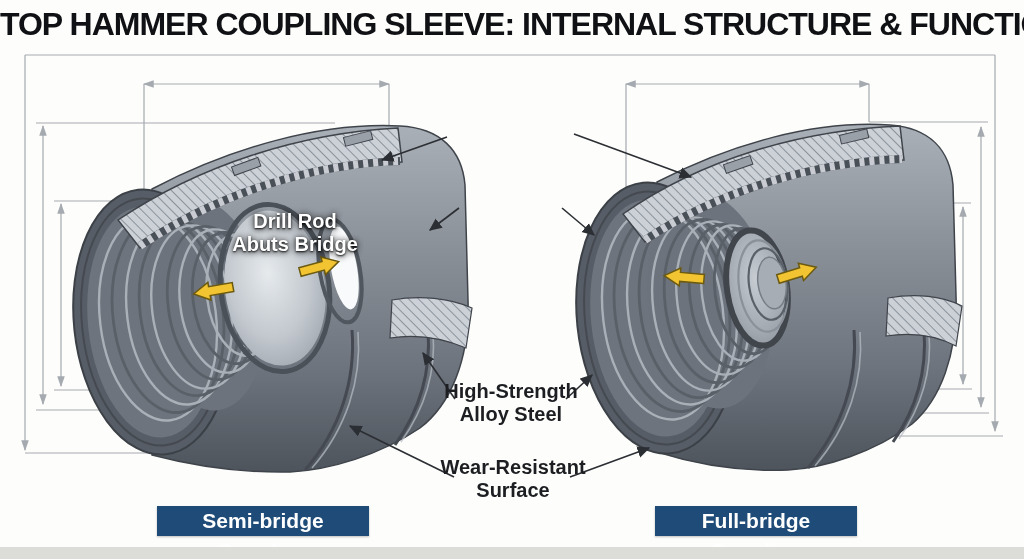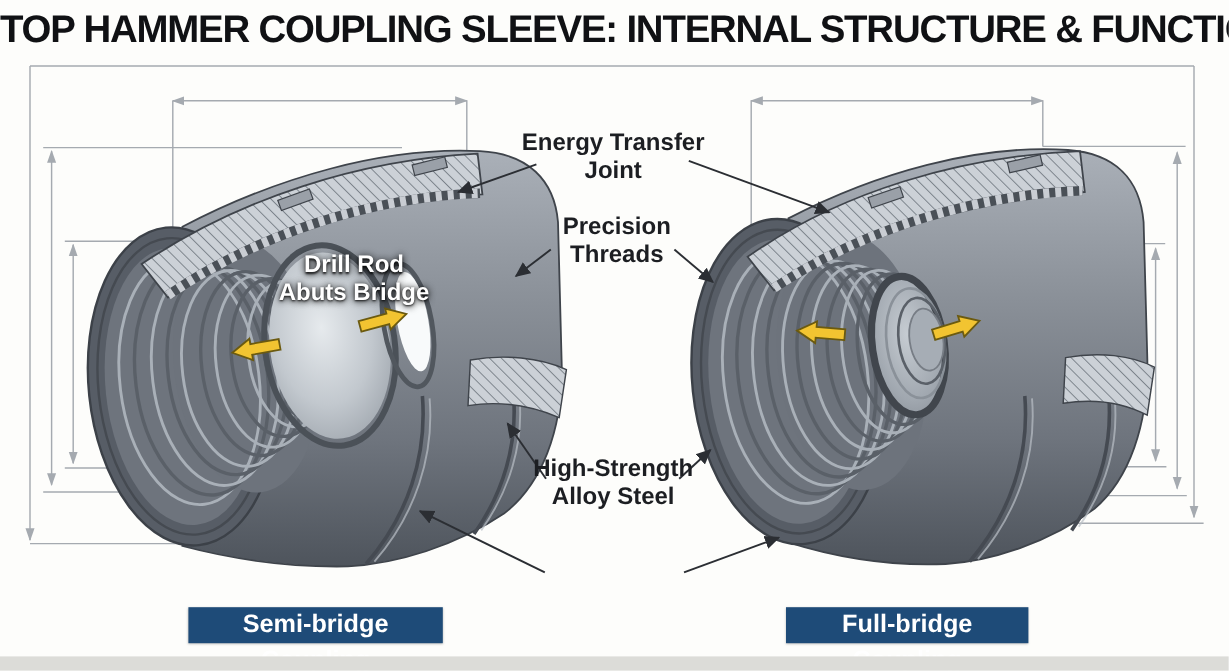--- a/index.html
+++ b/index.html
@@ -216,26 +216,24 @@
     <line x1="562" y1="208" x2="594" y2="235" marker-end="url(#annArrow)"></line>
     <line x1="455" y1="399" x2="423" y2="353" marker-end="url(#annArrow)"></line>
     <line x1="566" y1="399" x2="592" y2="375" marker-end="url(#annArrow)"></line>
     <line x1="454" y1="477" x2="350" y2="426" marker-end="url(#annArrow)"></line>
     <line x1="570" y1="477" x2="649" y2="448" marker-end="url(#annArrow)"></line>
   </g>
 </svg>
 
   <div class="page-title">TOP HAMMER COUPLING SLEEVE: INTERNAL STRUCTURE &amp; FUNCTION</div>
 
-  <div class="callout" style="left:431px;top:108px;width:160px;">Energy Transfer
-Joint</div>
-  <div class="callout" style="left:434px;top:178px;width:160px;">Precision
-Threads</div>
   <div class="callout" style="left:421px;top:380px;width:180px;">High-Strength
 Alloy Steel</div>
+  <div class="callout" style="left:423px;top:456px;width:180px;">Wear-Resistant
+Surface</div>
 
   <div class="metal-label" style="left:212px;top:210px;width:166px;">Drill Rod
 Abuts Bridge</div>
 
   <div class="caption" style="left:157px;top:506px;width:212px;">Semi-bridge Coupling</div>
   <div class="caption" style="left:655px;top:506px;width:202px;">Full-bridge Coupling</div>
 
   <div class="bottom-strip"></div>
 </div>
 

